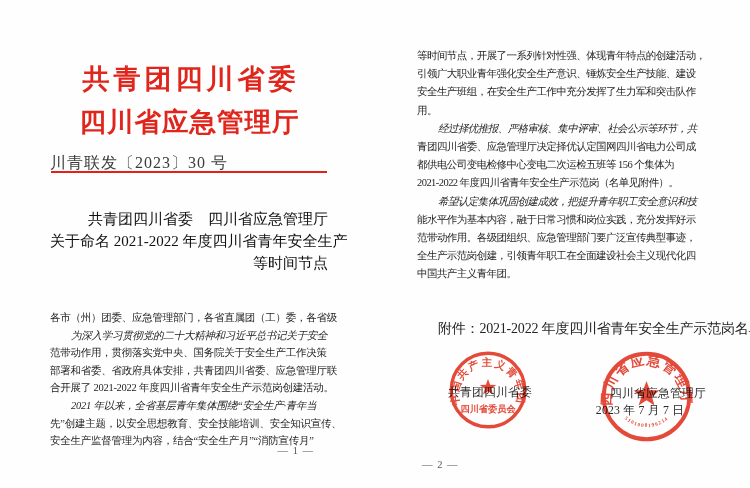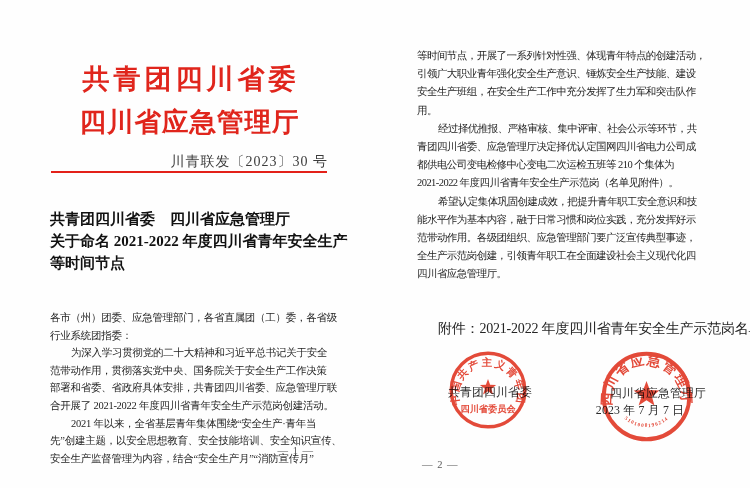--- a/index.html
+++ b/index.html
@@ -8,34 +8,34 @@
     font-family:"Liberation Serif","DejaVu Serif",serif;color:#222;
   }
   .page{position:absolute;top:9px;height:488px;}
   #page1{left:50px;width:278px;}
   #page2{left:417px;width:287px;}
 
   
   .org-line{position:absolute;left:0;width:100%;text-align:center;color:#e0251c;font-weight:700;white-space:nowrap;}
   .org-line.l1{top:52px;font-size:27px;letter-spacing:4px;padding-left:4px;box-sizing:border-box;}
   .org-line.l2{top:95px;font-size:26.5px;letter-spacing:1px;padding-left:1px;box-sizing:border-box;}
-  .doc-number{position:absolute;top:144px;left:0;width:100%;text-align:right;font-size:14px;color:#3c3c3c;letter-spacing:1px;}
+  .doc-number{position:absolute;top:144px;left:0;width:100%;text-align:left;font-size:16px;color:#3c3c3c;letter-spacing:1px;}
   .red-rule{position:absolute;top:162px;left:1px;right:1px;height:2.4px;background:#e32119;}
 
   
-  .title-block{position:absolute;top:199px;left:0;width:100%;text-align:left;font-weight:700;color:#111;font-size:15px;line-height:22px;}
+  .title-block{position:absolute;top:199px;left:0;width:100%;text-align:right;font-weight:400;color:#111;font-size:15px;line-height:22px;}
   .title-block div{white-space:nowrap;}
 
   
   .body-block{position:absolute;left:0;width:100%;}
   #page1 .body-block{top:279px;margin-top:21px;}
   #page2 .body-block{top:38px;}
   .ln{height:17.6px;line-height:17.6px;font-size:10.5px;letter-spacing:-0.25px;white-space:nowrap;color:#242424;}
   #page2 .ln{height:18.2px;line-height:18.2px;letter-spacing:-0.55px;}
-  .ln.indent{padding-left:21px;}
+  .ln.indent{padding-left:21px;font-style:italic;}
 
   .attachment{position:absolute;top:311px;left:0;width:100%;font-size:14px;letter-spacing:-0.2px;white-space:nowrap;color:#242424;}
   .attachment .inner{padding-left:21px;}
 
   
   .sig-text{position:absolute;font-size:11.8px;color:#2b2b2b;white-space:nowrap;letter-spacing:0.2px;}
   .sig-left-org{top:376px;left:20px;width:106px;text-align:center;}
   .sig-right-org{top:377px;left:191px;width:100px;text-align:center;}
   .sig-date{top:394px;left:173px;width:100px;text-align:center;}
 
@@ -59,48 +59,47 @@
     <div class="red-rule"></div>
 
     <div class="title-block">
       <div>共青团四川省委　四川省应急管理厅</div>
       <div>关于命名 2021-2022 年度四川省青年安全生产</div>
       <div>等时间节点</div>
     </div>
 
     <div class="body-block">
         <div class="ln">各市（州）团委、应急管理部门，各省直属团（工）委，各省级</div>
-        <div class="ln">行业系统团指委：</div>
         <div class="ln indent">为深入学习贯彻党的二十大精神和习近平总书记关于安全</div>
         <div class="ln">范带动作用，贯彻落实党中央、国务院关于安全生产工作决策</div>
         <div class="ln">部署和省委、省政府具体安排，共青团四川省委、应急管理厅联</div>
         <div class="ln">合开展了 2021-2022 年度四川省青年安全生产示范岗创建活动。</div>
         <div class="ln indent">2021 年以来，全省基层青年集体围绕“安全生产·青年当</div>
         <div class="ln">先”创建主题，以安全思想教育、安全技能培训、安全知识宣传、</div>
         <div class="ln">安全生产监督管理为内容，结合“安全生产月”“消防宣传月”</div>
       </div>
 
     <div class="page-number">— 1 —</div>
   </div>
 
   <div class="page" id="page2">
     <div class="body-block">
         <div class="ln">等时间节点，开展了一系列针对性强、体现青年特点的创建活动，</div>
         <div class="ln">引领广大职业青年强化安全生产意识、锤炼安全生产技能、建设</div>
         <div class="ln">安全生产班组，在安全生产工作中充分发挥了生力军和突击队作</div>
         <div class="ln">用。</div>
         <div class="ln indent">经过择优推报、严格审核、集中评审、社会公示等环节，共</div>
         <div class="ln">青团四川省委、应急管理厅决定择优认定国网四川省电力公司成</div>
-        <div class="ln">都供电公司变电检修中心变电二次运检五班等 210 个集体为</div>
+        <div class="ln">都供电公司变电检修中心变电二次运检五班等 156 个集体为</div>
         <div class="ln">2021-2022 年度四川省青年安全生产示范岗（名单见附件）。</div>
         <div class="ln indent">希望认定集体巩固创建成效，把提升青年职工安全意识和技</div>
         <div class="ln">能水平作为基本内容，融于日常习惯和岗位实践，充分发挥好示</div>
         <div class="ln">范带动作用。各级团组织、应急管理部门要广泛宣传典型事迹，</div>
         <div class="ln">全生产示范岗创建，引领青年职工在全面建设社会主义现代化四</div>
-        <div class="ln">四川省应急管理厅。</div>
+        <div class="ln">中国共产主义青年团。</div>
       </div>
 
     <div class="attachment">
       <div class="inner">附件：2021-2022 年度四川省青年安全生产示范岗名单</div>
     </div>
 
     <div class="sig-text sig-left-org">共青团四川省委</div>
     <div class="sig-text sig-right-org">四川省应急管理厅</div>
     <div class="sig-text sig-date">2023 年 7 月 7 日</div>
 

